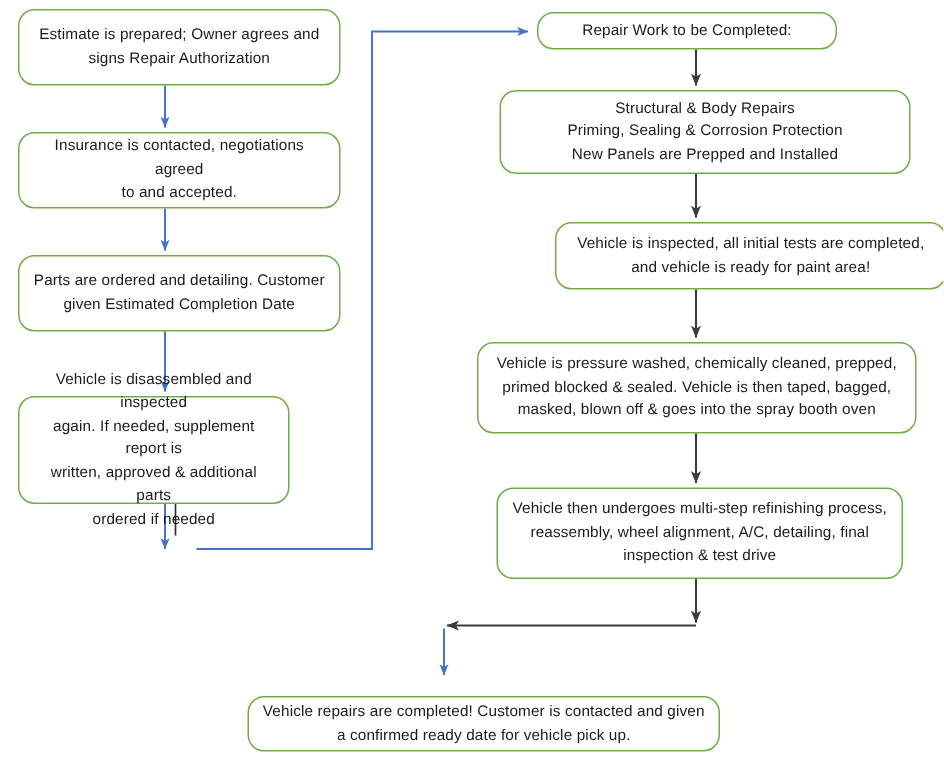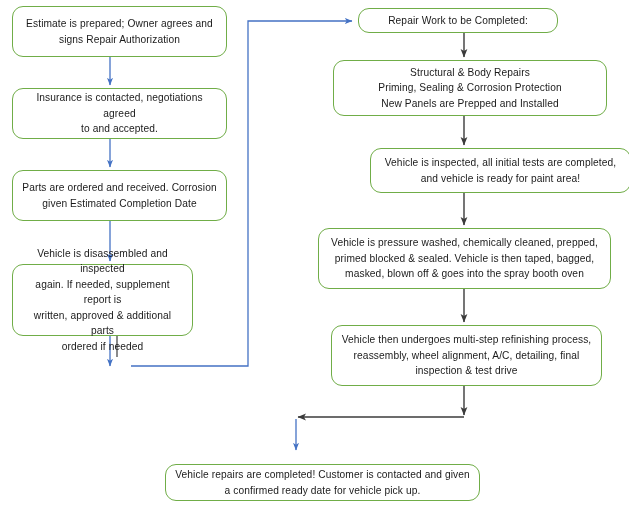--- a/index.html
+++ b/index.html
@@ -116,21 +116,21 @@
     <span class="txt">Estimate is prepared; Owner agrees and
 signs Repair Authorization</span>
   </div>
 
   <div class="node" style="left:12px; top:88px; width:215px; height:51px;">
     <span class="txt">Insurance is contacted, negotiations agreed
 to and accepted.</span>
   </div>
 
   <div class="node" style="left:12px; top:170px; width:215px; height:51px;">
-    <span class="txt">Parts are ordered and received.  Corrosion
+    <span class="txt">Parts are ordered and detailing.  Customer
 given Estimated Completion Date</span>
   </div>
 
   <div class="node" style="left:12px; top:264px; width:181px; height:72px;">
     <span class="txt">Vehicle is disassembled and inspected
 again.  If needed, supplement report is
 written, approved &amp; additional parts
 ordered if needed</span>
   </div>
 

